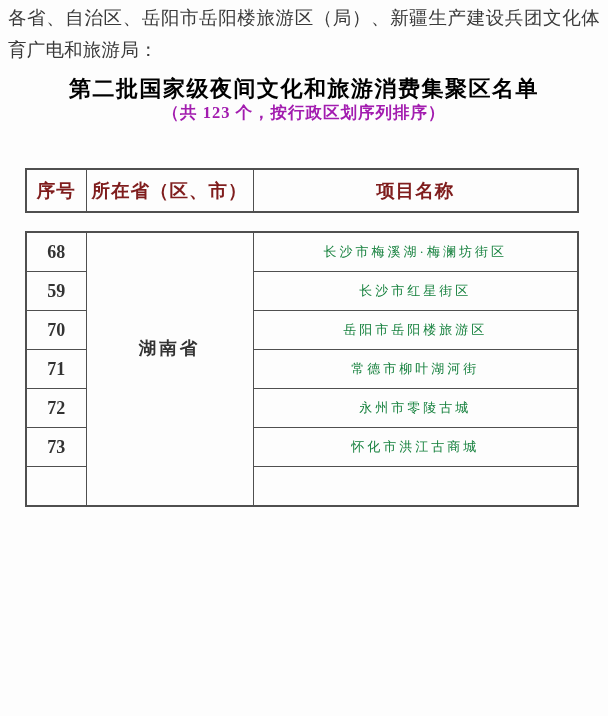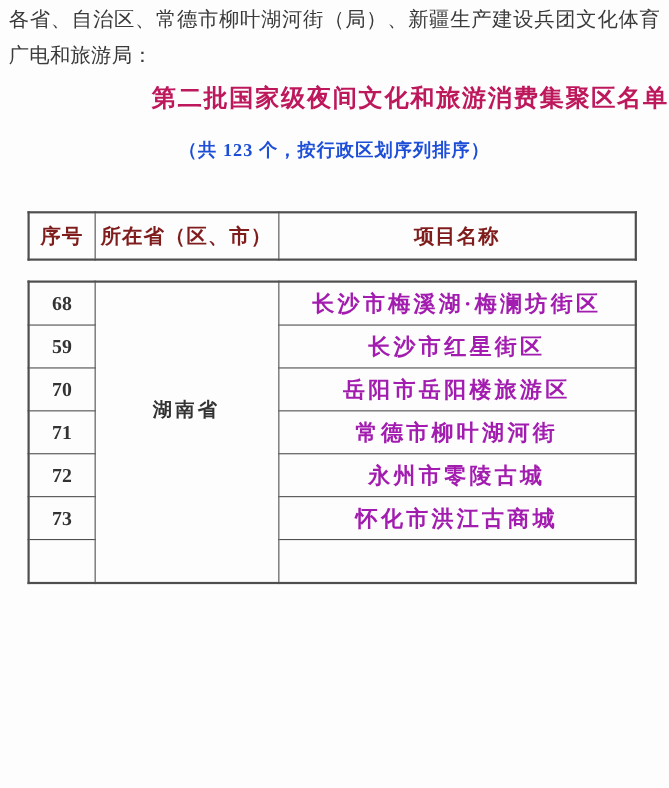--- a/index.html
+++ b/index.html
@@ -24,36 +24,36 @@
     margin: 28px 0 0 0;
     padding: 0 10px 0 8px;
     text-indent: 2em;
     font-size: 18.5px;
     line-height: 32px;
     text-align: justify;
     letter-spacing: 0.2px;
   }
   .list-title {
     margin-top: 10px;
-    text-align: right;
+    text-align: center;
     font-size: 22px;
     font-weight: bold;
     letter-spacing: 1.5px;
     line-height: 26px;
-    color: #be185d;
+    color: #000000;
   }
   .list-subtitle {
-    margin-top: 24px;
+    margin-top: 0;
     text-align: center;
     font-family: "Liberation Serif", serif;
     font-size: 16.5px;
     font-weight: bold;
     letter-spacing: 1px;
     line-height: 22px;
-    color: #1d4ed8;
+    color: #a21caf;
   }
   table.doc-table {
     border-collapse: collapse;
     table-layout: fixed;
     margin-left: 25px;
     width: 552px;
   }
   table.header-table { margin-top: 44px; }
   table.body-table  { margin-top: 18px; }
   table.doc-table { border: 2px solid #4f4f4f; }
@@ -88,32 +88,32 @@
     font-family: "Liberation Serif", serif;
     font-size: 17.5px;
     font-weight: bold;
     letter-spacing: 3px;
     color: #333333;
     vertical-align: middle;
     padding-bottom: 42px;
   }
   td.proj {
     font-family: "Liberation Serif", serif;
-    font-size: 20px;
-    font-weight: bold;
+    font-size: 13px;
+    font-weight: normal;
     letter-spacing: 3px;
-    color: #a21caf;
+    color: #15803d;
   }
 </style>
 </head>
 <body>
 
 <div class="page">
 
-  <div class="salutation">各省、自治区、常德市柳叶湖河街（局）、新疆生产建设兵团文化体育广电和旅游局：</div>
+  <div class="salutation">各省、自治区、岳阳市岳阳楼旅游区（局）、新疆生产建设兵团文化体育广电和旅游局：</div>
 
 
   <div class="list-title">第二批国家级夜间文化和旅游消费集聚区名单</div>
 
   <div class="list-subtitle">（共 123 个，按行政区划序列排序）</div>
 
   <table class="doc-table header-table">
     <colgroup>
       <col class="col-no">
         <col class="col-prov">

